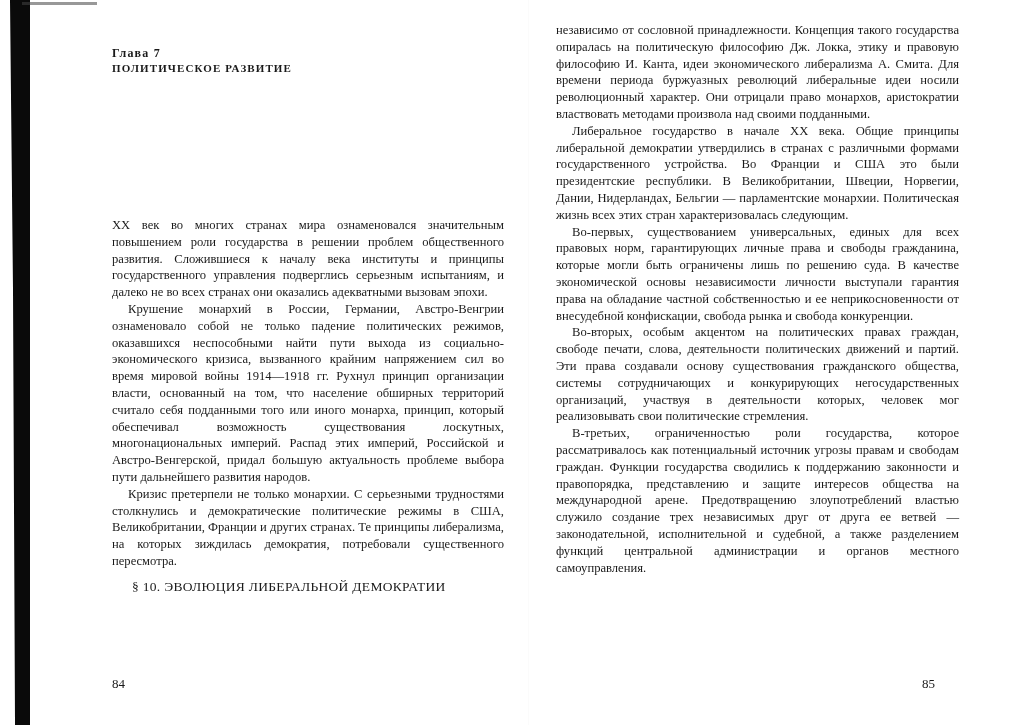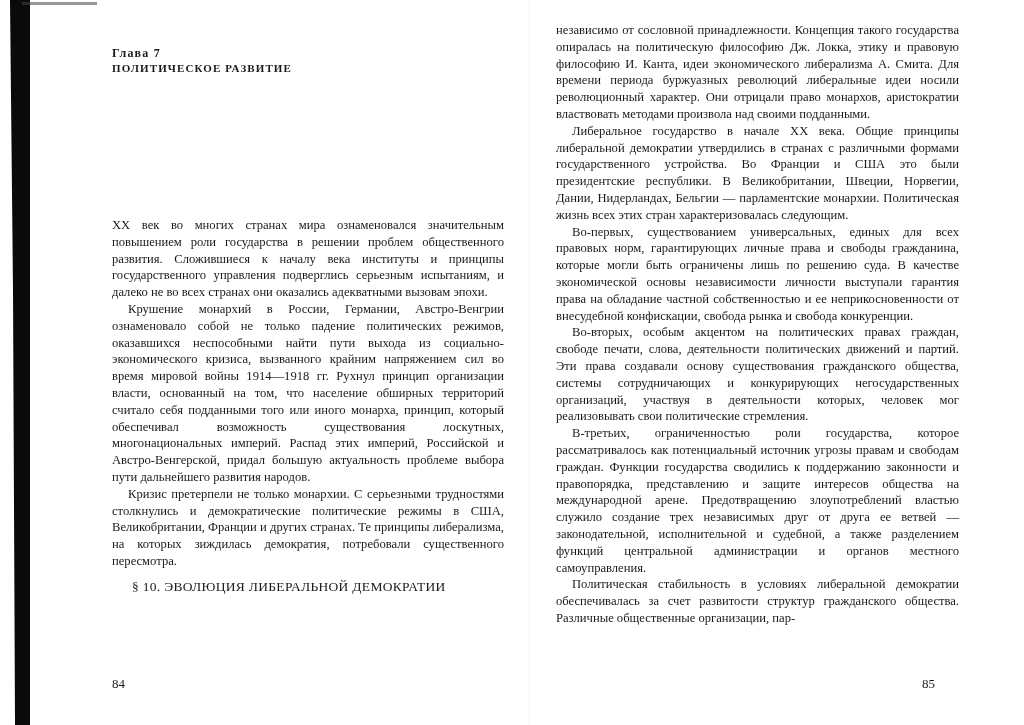--- a/index.html
+++ b/index.html
@@ -81,16 +81,15 @@
   <div class="page-number">84</div>
 </div>
 
 <div class="page page-right">
   <div class="text-block right-body">
     <p>независимо от сословной принадлежности. Концепция такого государства опиралась на политическую философию Дж. Локка, этику и правовую философию И. Канта, идеи экономического либерализма А. Смита. Для времени периода буржуазных революций либеральные идеи носили революционный характер. Они отрицали право монархов, аристократии властвовать методами произвола над своими подданными.</p>
     <p class="indent"><span class="run-in">Либеральное государство в начале XX века.</span><span> Общие принципы либеральной демократии утвердились в странах с различными формами государственного устройства. Во Франции и США это были президентские республики. В Великобритании, Швеции, Норвегии, Дании, Нидерландах, Бельгии — парламентские монархии. Политическая жизнь всех этих стран характеризовалась следующим.</span></p>
     <p class="indent">Во-первых, существованием универсальных, единых для всех правовых норм, гарантирующих личные права и свободы гражданина, которые могли быть ограничены лишь по решению суда. В качестве экономической основы независимости личности выступали гарантия права на обладание частной собственностью и ее неприкосновенности от внесудебной конфискации, свобода рынка и свобода конкуренции.</p>
     <p class="indent">Во-вторых, особым акцентом на политических правах граждан, свободе печати, слова, деятельности политических движений и партий. Эти права создавали основу существования гражданского общества, системы сотрудничающих и конкурирующих негосударственных организаций, участвуя в деятельности которых, человек мог реализовывать свои политические стремления.</p>
     <p class="indent">В-третьих, ограниченностью роли государства, которое рассматривалось как потенциальный источник угрозы правам и свободам граждан. Функции государства сводились к поддержанию законности и правопорядка, представлению и защите интересов общества на международной арене. Предотвращению злоупотреблений властью служило создание трех независимых друг от друга ее ветвей — законодательной, исполнительной и судебной, а также разделением функций центральной администрации и органов местного самоуправления.</p>
-    <p class="indent">Политическая стабильность в условиях либеральной демократии обеспечивалась за счет развитости структур гражданского общества. Различные общественные организации, пар-</p>
   </div>
   <div class="page-number">85</div>
 </div>
 
 </body></html>

